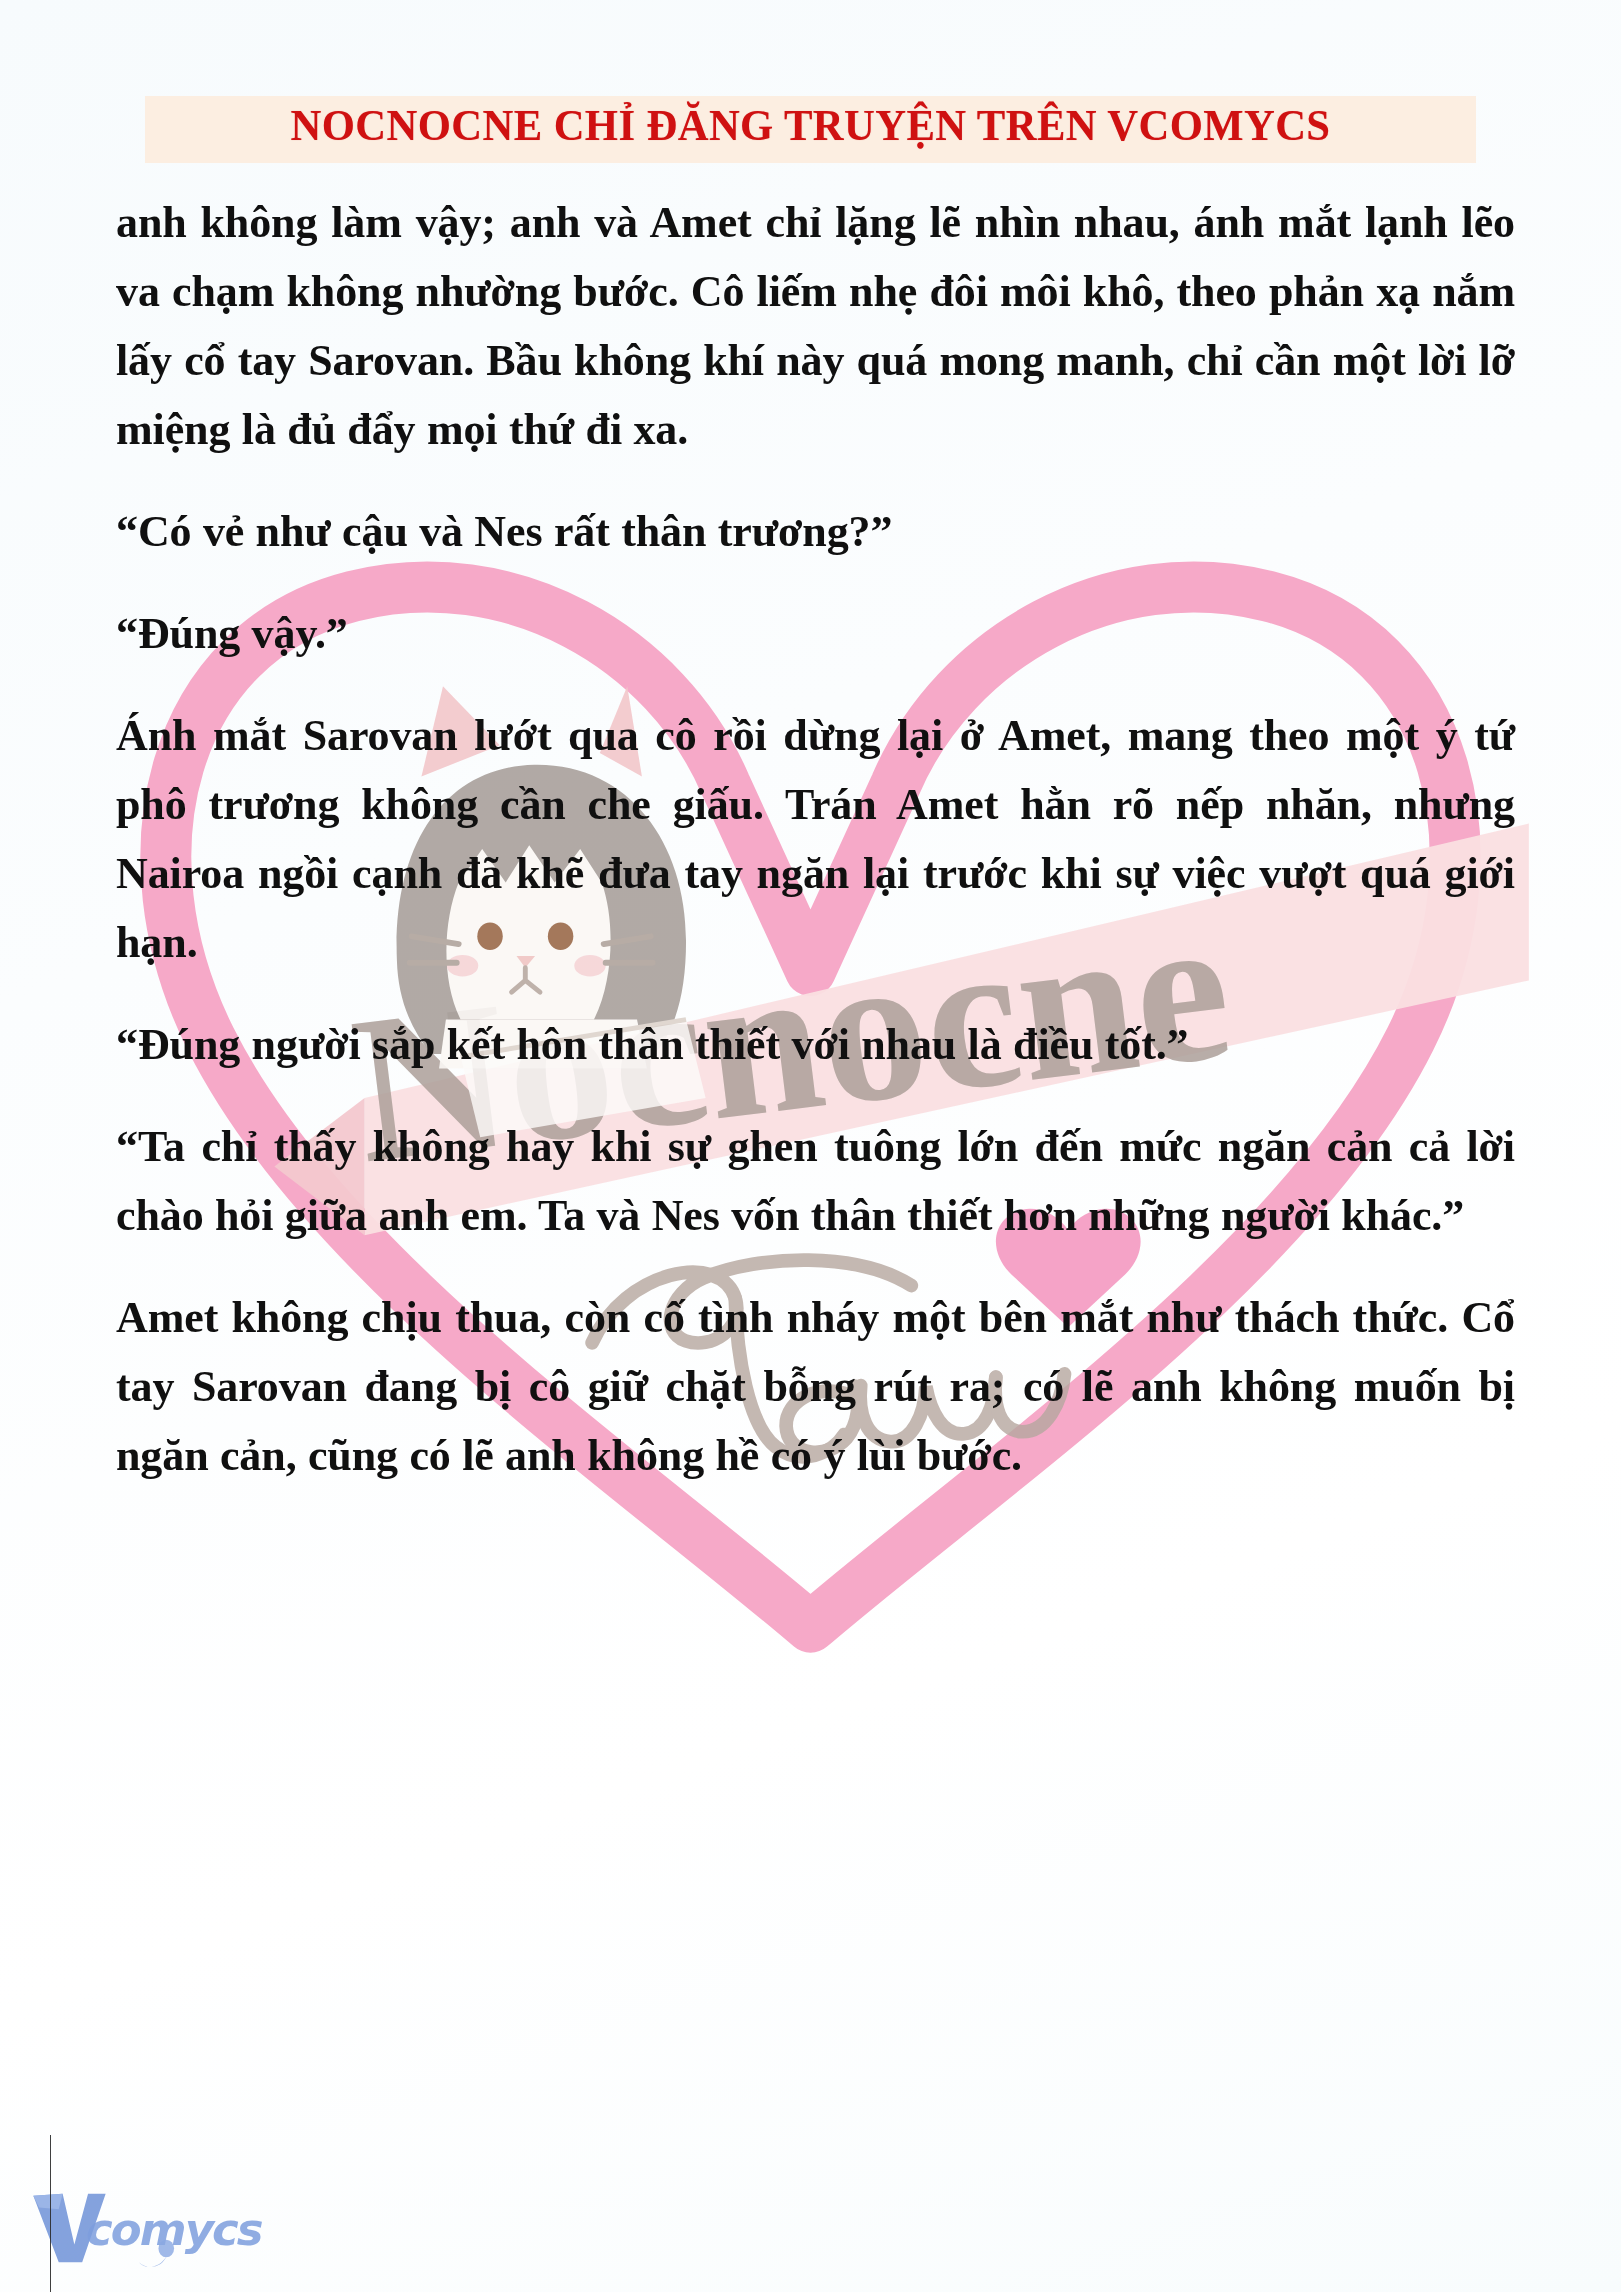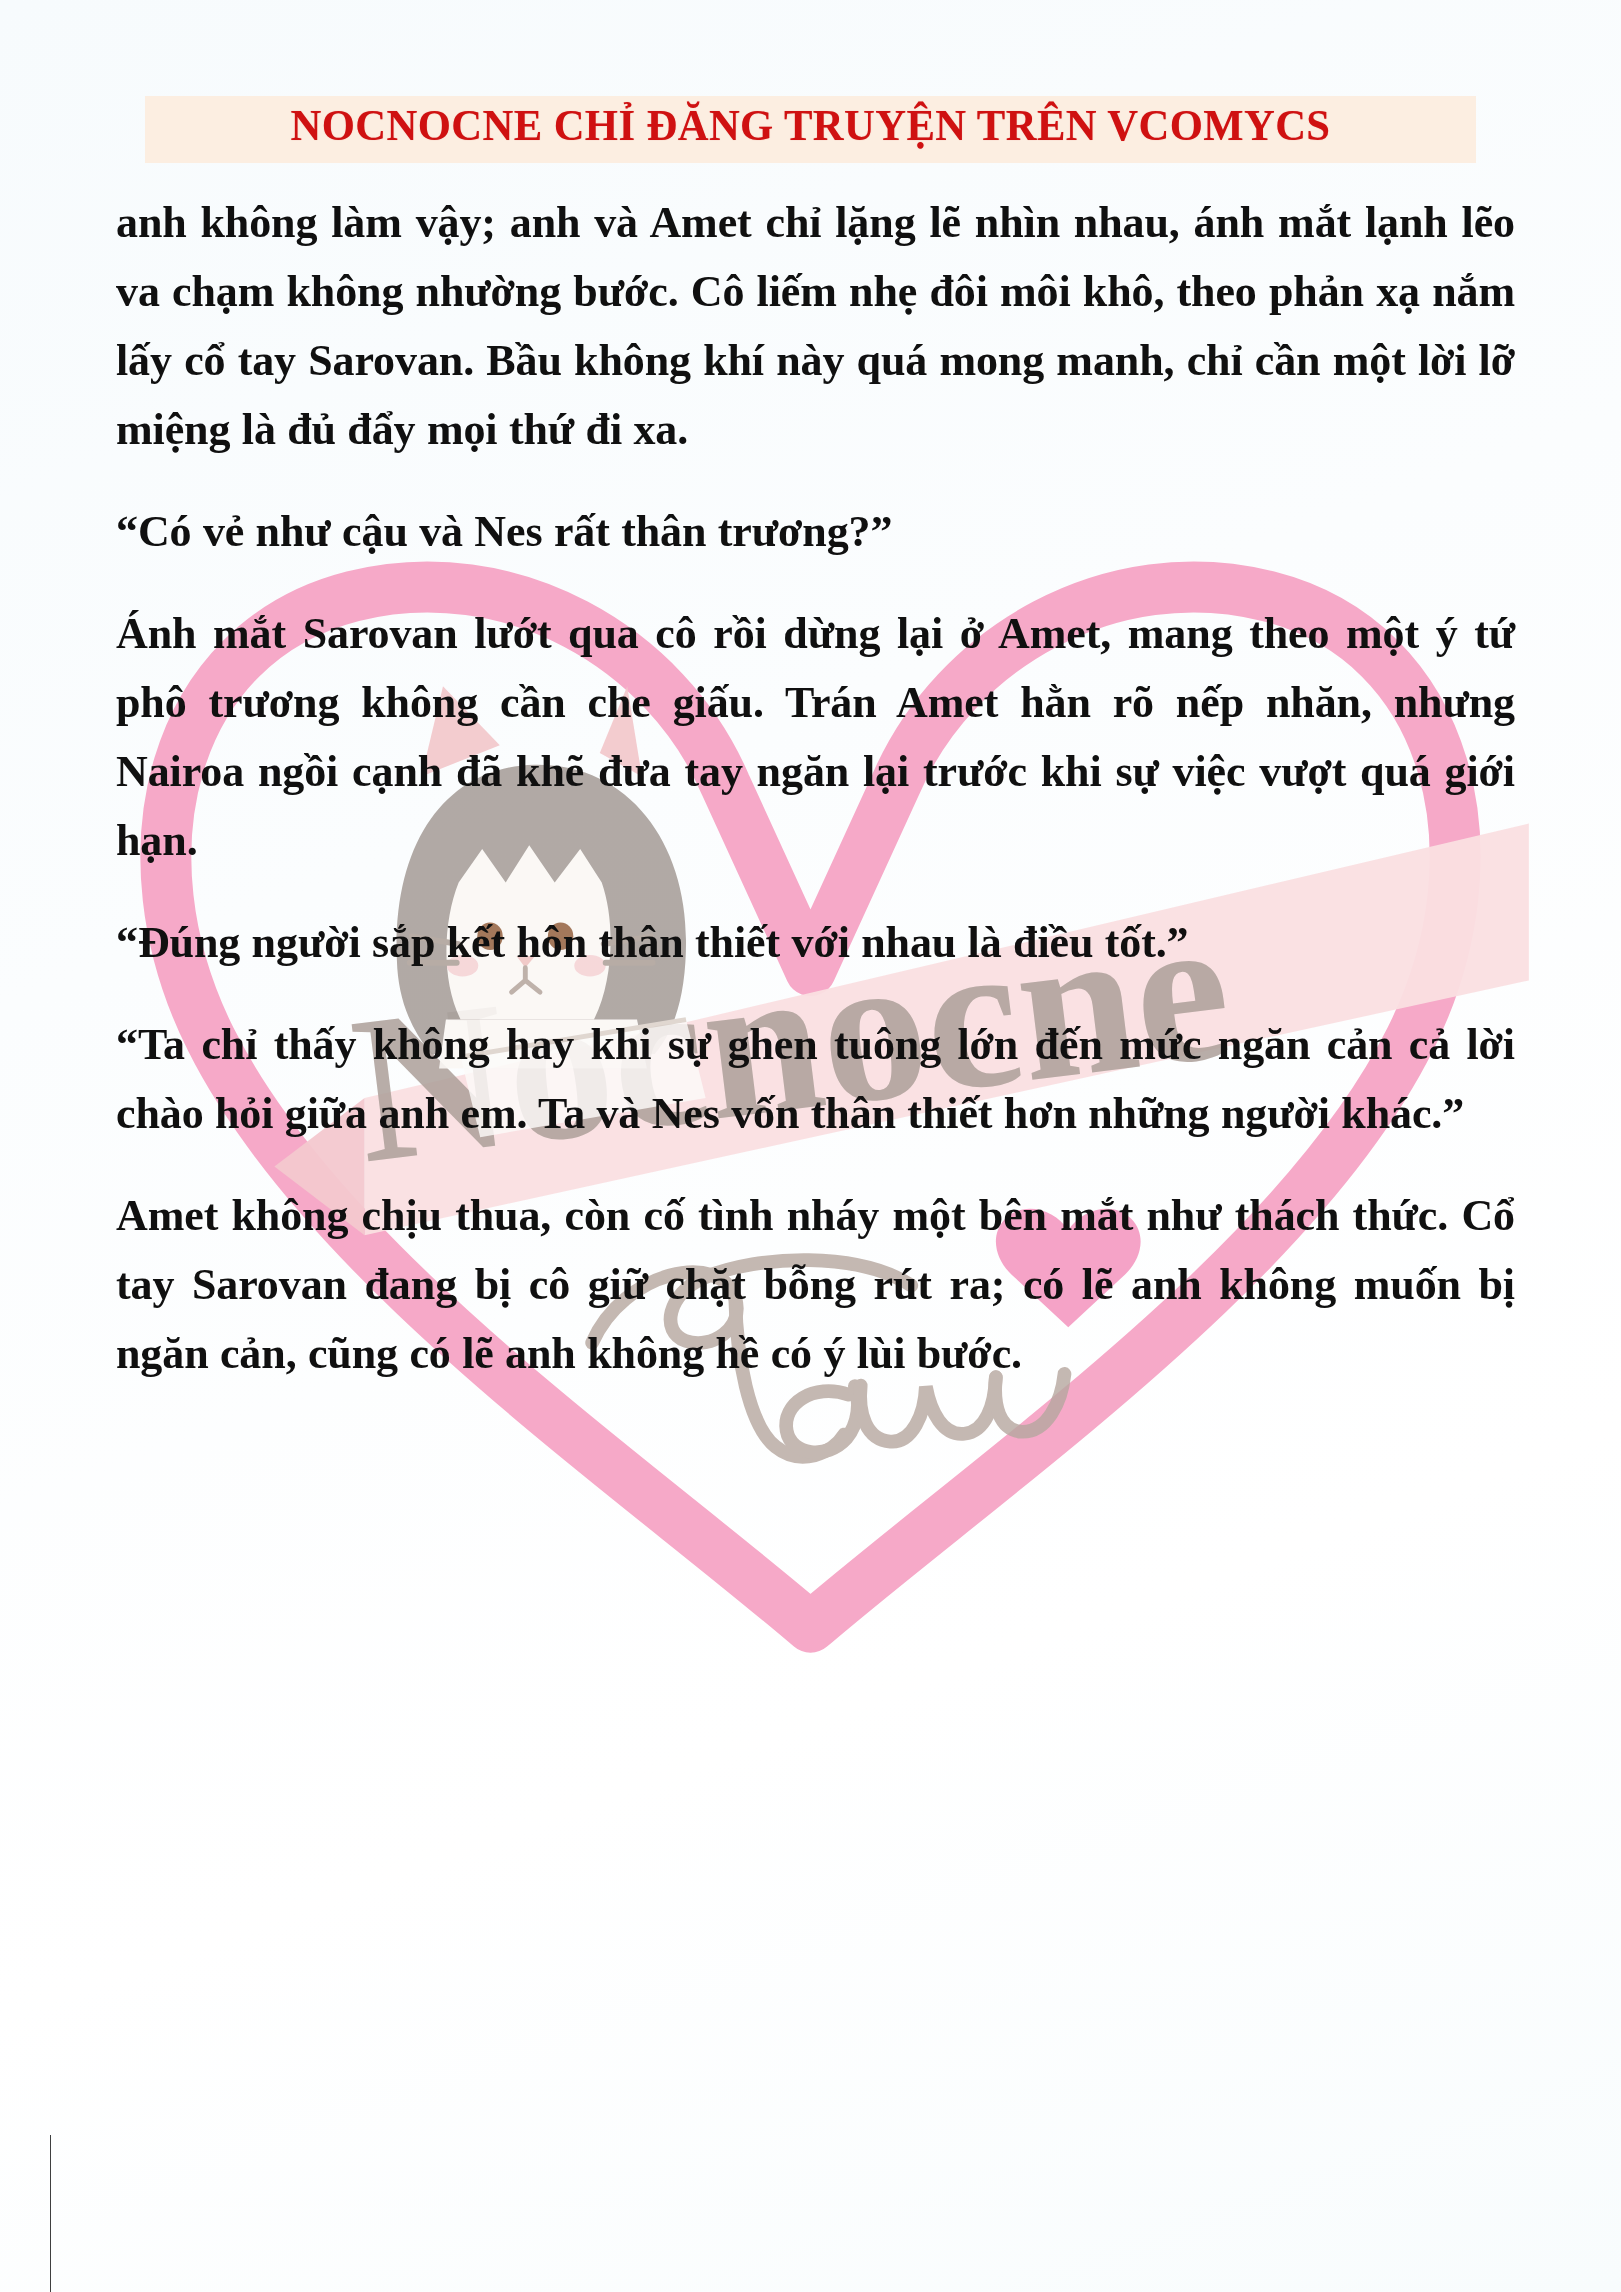--- a/index.html
+++ b/index.html
@@ -189,23 +189,38 @@
     </g>
   </svg>
 
   <div class="banner"></div>
   <div class="banner-text">NOCNOCNE CHỈ ĐĂNG TRUYỆN TRÊN VCOMYCS</div>
 
   <div id="content">
     <div id="body-text">
       <p class="para">anh không làm vậy; anh và Amet chỉ lặng lẽ nhìn nhau, ánh mắt lạnh lẽo va chạm không nhường bước. Cô liếm nhẹ đôi môi khô, theo phản xạ nắm lấy cổ tay Sarovan. Bầu không khí này quá mong manh, chỉ cần một lời lỡ miệng là đủ đẩy mọi thứ đi xa.</p>
       <p class="para nofill">“Có vẻ như cậu và Nes rất thân trương?”</p>
+      <p class="para nofill">“Đúng vậy.”</p>
       <p class="para">Ánh mắt Sarovan lướt qua cô rồi dừng lại ở Amet, mang theo một ý tứ phô trương không cần che giấu. Trán Amet hằn rõ nếp nhăn, nhưng Nairoa ngồi cạnh đã khẽ đưa tay ngăn lại trước khi sự việc vượt quá giới hạn.</p>
       <p class="para nofill">“Đúng người sắp kết hôn thân thiết với nhau là điều tốt.”</p>
       <p class="para">“Ta chỉ thấy không hay khi sự ghen tuông lớn đến mức ngăn cản cả lời chào hỏi giữa anh em. Ta và Nes vốn thân thiết hơn những người khác.”</p>
       <p class="para last">Amet không chịu thua, còn cố tình nháy một bên mắt như thách thức. Cổ tay Sarovan đang bị cô giữ chặt bỗng rút ra; có lẽ anh không muốn bị ngăn cản, cũng có lẽ anh không hề có ý lùi bước.</p>
     </div>
   </div>
 
   <div id="edge-rule"></div>
+  <div id="footer-logo">
+    <svg width="255" height="88" viewBox="0 0 260 90" xmlns="http://www.w3.org/2000/svg">
+      <g opacity="0.85">
+        <path d="M4 16 L 34 14 L 46 66 L 60 14 L 78 14 L 54 84 L 30 84 Z" fill="#6f92d8"></path>
+        <path d="M4 16 L 34 14 L 30 30 L 10 28 Z" fill="#8aa9e3"></path>
+      </g>
+      <text x="58" y="66" font-family="DejaVu Sans, sans-serif" font-size="46" font-weight="bold" font-style="italic" fill="#7d9ede" opacity="0.85" letter-spacing="-2">comycs</text>
+      <g opacity="0.8">
+        <ellipse cx="140" cy="70" rx="8" ry="9" fill="#8aa9e3"></ellipse>
+        <path d="M140 78 C 134 90, 118 92, 112 84 C 120 92, 136 90, 140 78 Z" fill="#8aa9e3"></path>
+      </g>
+    </svg>
+    
+  </div>
 
 </div>
 
 
 </body></html>

